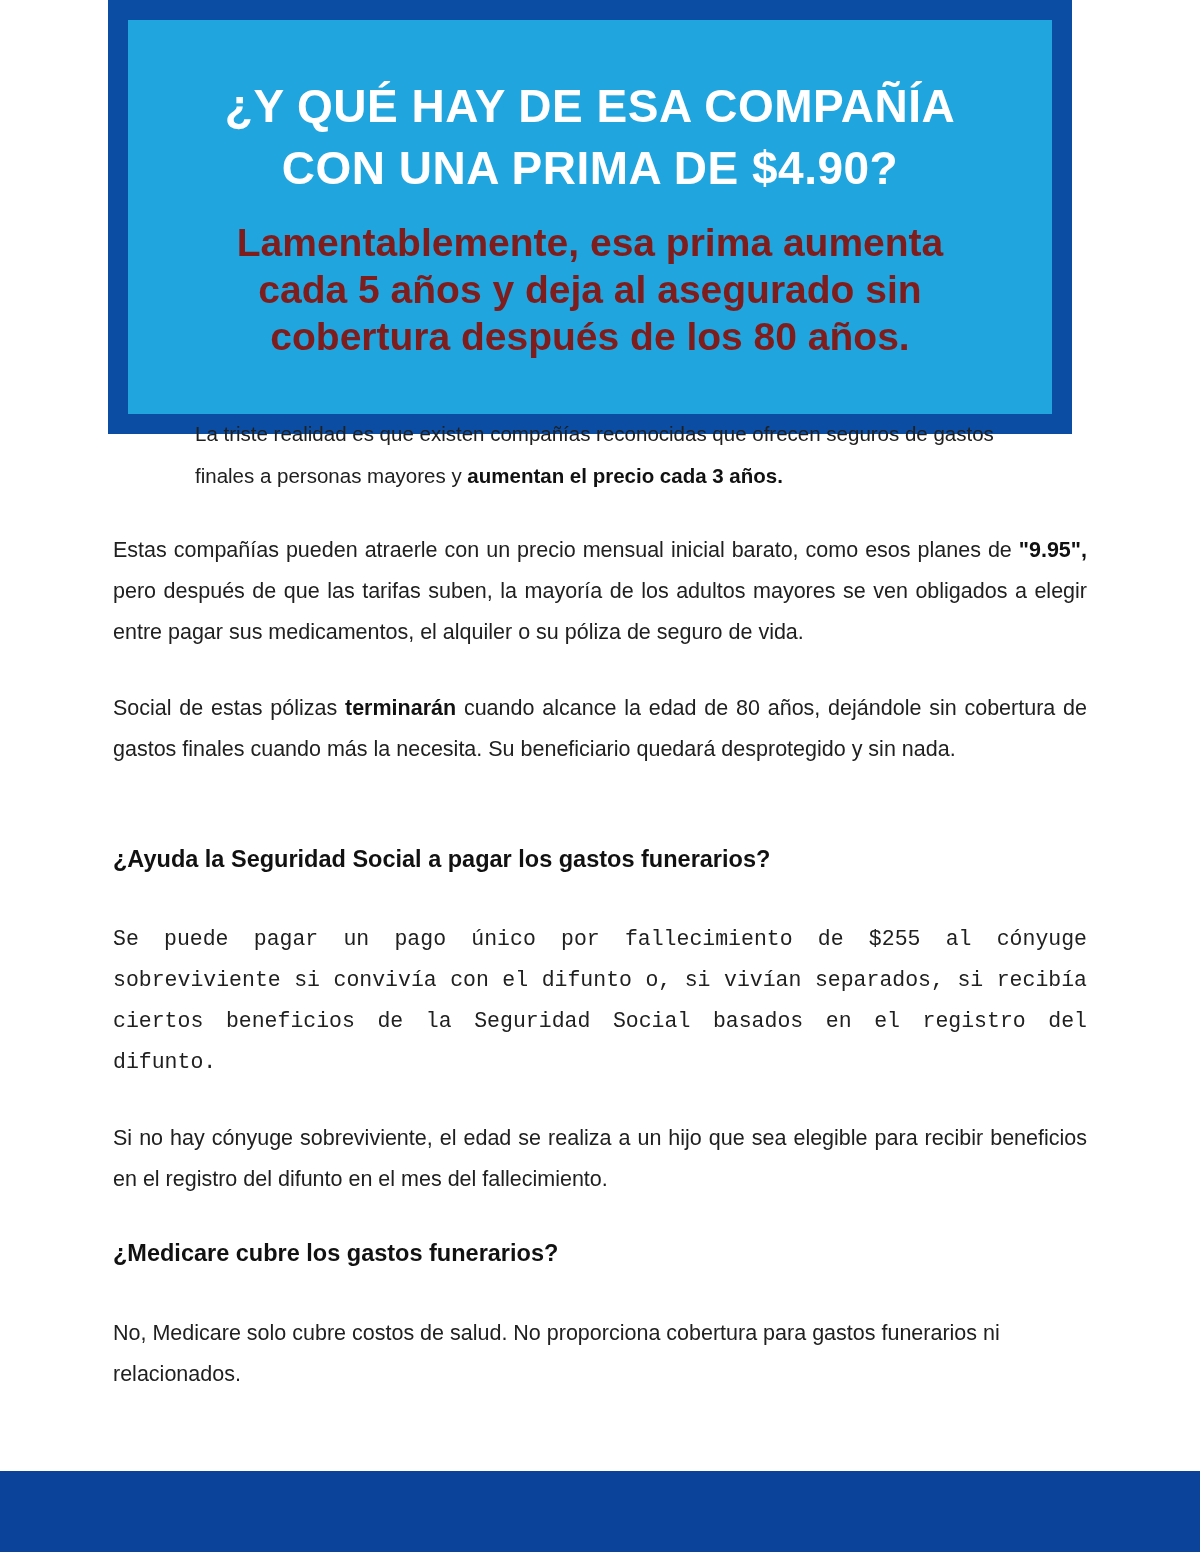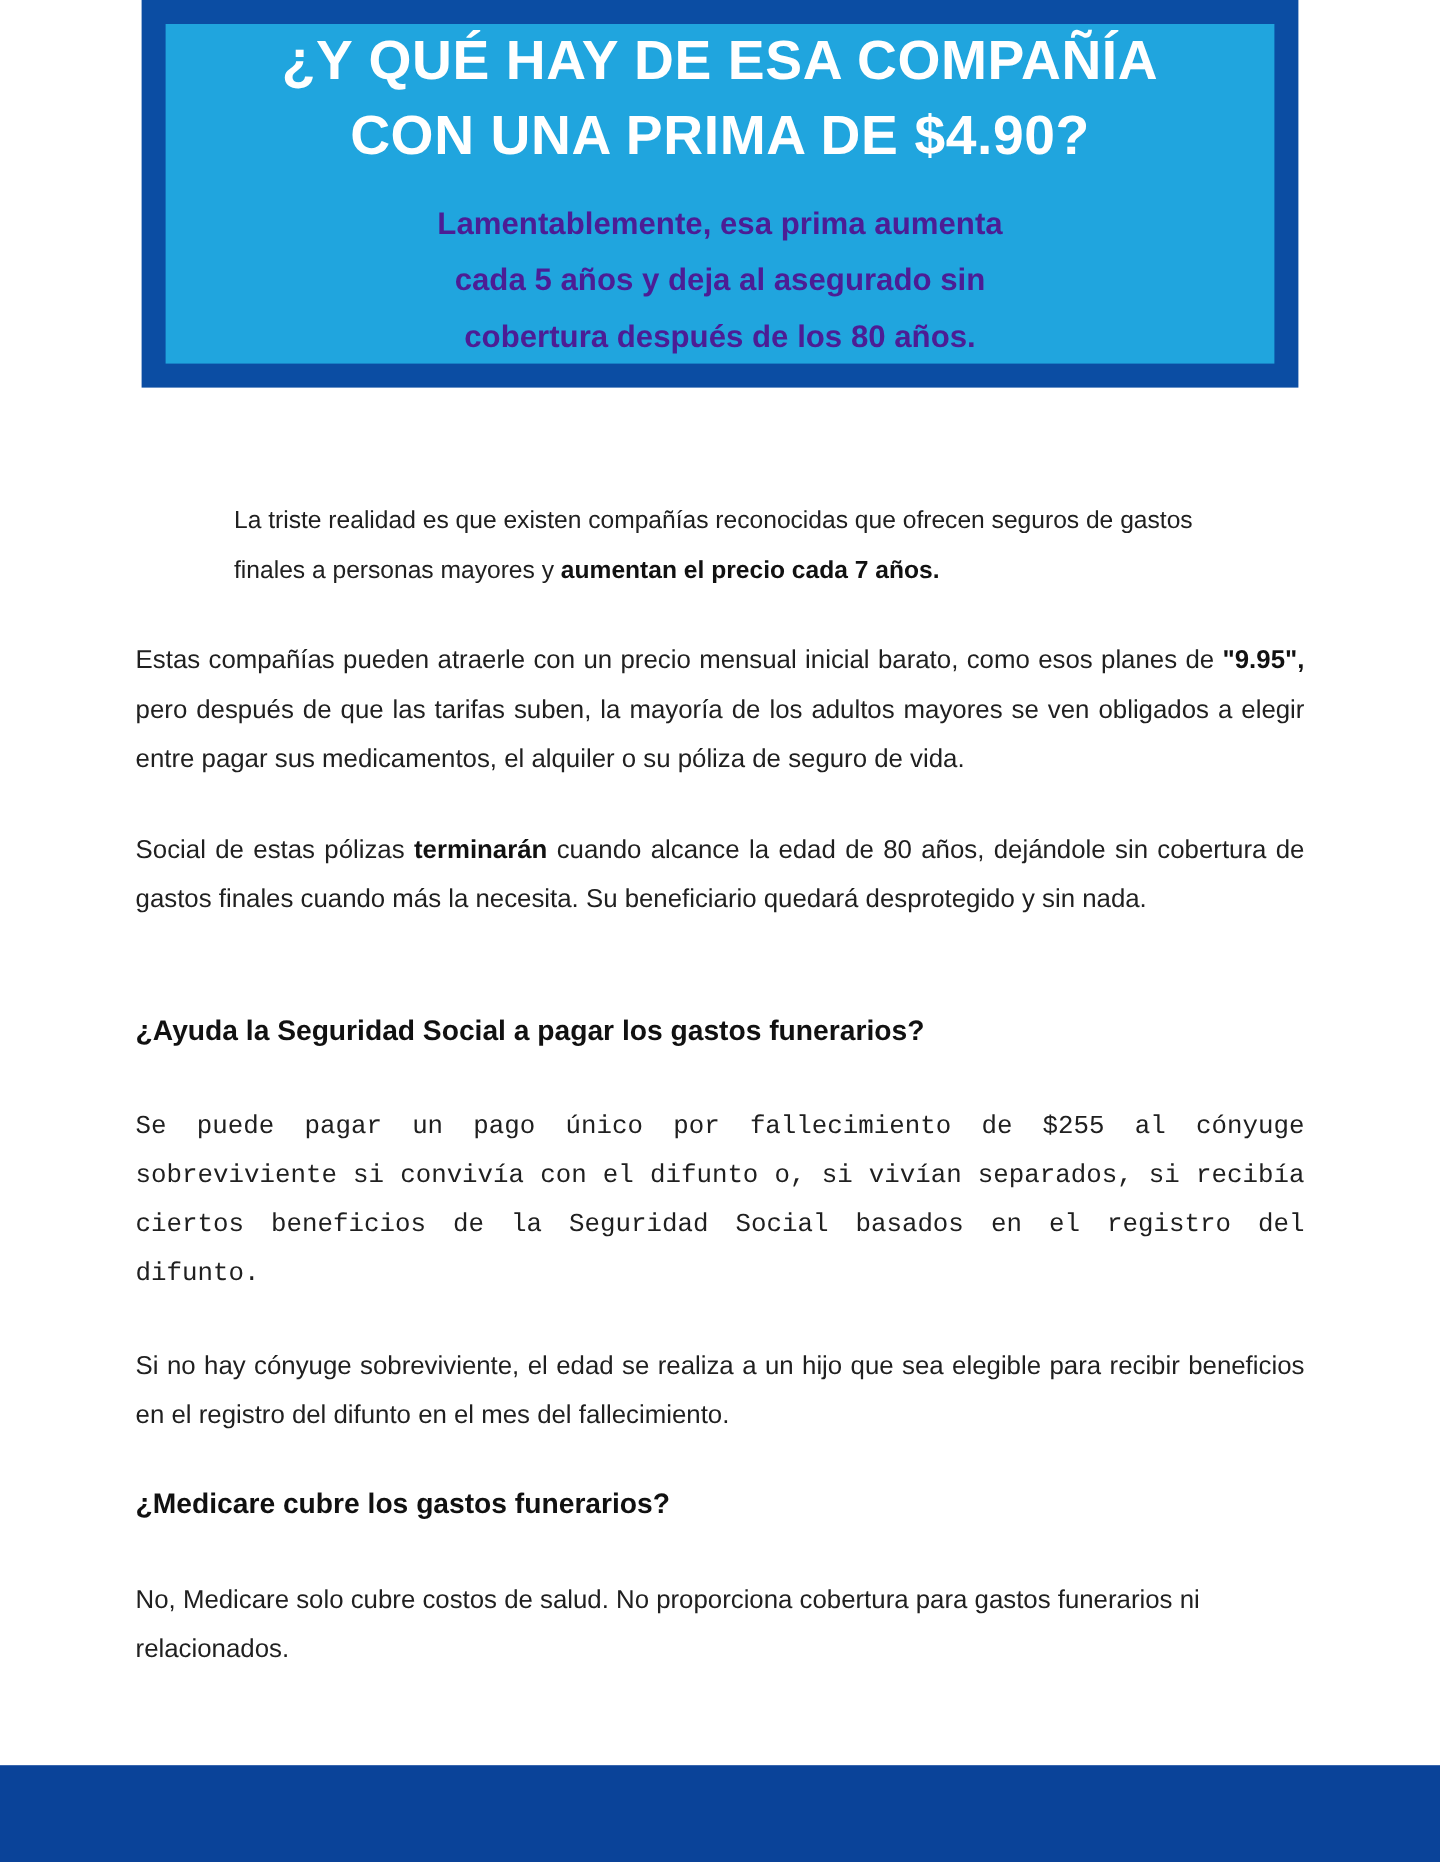--- a/index.html
+++ b/index.html
@@ -8,24 +8,24 @@
     width: 1200px;
     height: 1552px;
     background: #ffffff;
     overflow: hidden;
     font-family: "Liberation Sans", sans-serif;
     color: #202020;
   }
   
   .hero-frame {
     position: absolute;
-    left: 118px;
+    left: 108px;
     top: 0;
     width: 964px;
-    height: 323px;
+    height: 434px;
     background: #0b4da3;
     box-sizing: border-box;
     padding: 20px;
   }
   .hero-panel {
     width: 100%;
     height: 100%;
     background: #20a5de;
     box-sizing: border-box;
     display: flex;
@@ -38,22 +38,22 @@
   .hero-title {
     margin: 0 0 20px 0;
     color: #ffffff;
     font-size: 46px;
     font-weight: 800;
     line-height: 62px;
     letter-spacing: 0.5px;
   }
   .hero-subtitle {
     margin: 0;
-    color: #4c1d95;
-    font-size: 26px;
+    color: #7f1d1d;
+    font-size: 39px;
     font-weight: 700;
     line-height: 47px;
   }
   .hero-title .line, .hero-subtitle .line { display: block; }
 
   
   .content {
     position: absolute;
     left: 113px;
     top: 413px;
@@ -110,21 +110,21 @@
       <h2 class="hero-subtitle">
         <span class="line">Lamentablemente, esa prima aumenta</span>
         <span class="line">cada 5 años y deja al asegurado sin</span>
         <span class="line">cobertura después de los 80 años.</span>
       </h2>
     </div>
   </header>
 
   <main class="content">
 
-    <p class="intro"><span>La triste realidad es que existen compañías reconocidas que ofrecen seguros de gastos finales a personas mayores y </span><strong>aumentan el precio cada 7 años.</strong></p>
+    <p class="intro"><span>La triste realidad es que existen compañías reconocidas que ofrecen seguros de gastos finales a personas mayores y </span><strong>aumentan el precio cada 3 años.</strong></p>
 
     <p class="p-cheap justify"><span>Estas compañías pueden atraerle con un precio mensual inicial barato, como esos planes de </span><strong>"9.95",</strong><span> pero después de que las tarifas suben, la mayoría de los adultos mayores se ven obligados a elegir entre pagar sus medicamentos, el alquiler o su póliza de seguro de vida.</span></p>
 
     <p class="p-end justify"><span>Social de estas pólizas </span><strong>terminarán</strong><span> cuando alcance la edad de 80 años, dejándole sin cobertura de gastos finales cuando más la necesita. Su beneficiario quedará desprotegido y sin nada.</span></p>
 
     <h3 class="q-heading first">¿Ayuda la Seguridad Social a pagar los gastos funerarios?</h3>
 
     <p class="p-lump justify">Se puede pagar un pago único por fallecimiento de $255 al cónyuge sobreviviente si convivía con el difunto o, si vivían separados, si recibía ciertos beneficios de la Seguridad Social basados en el registro del difunto.</p>
 
     <p class="p-nospouse justify">Si no hay cónyuge sobreviviente, el edad se realiza a un hijo que sea elegible para recibir beneficios en el registro del difunto en el mes del fallecimiento.</p>

